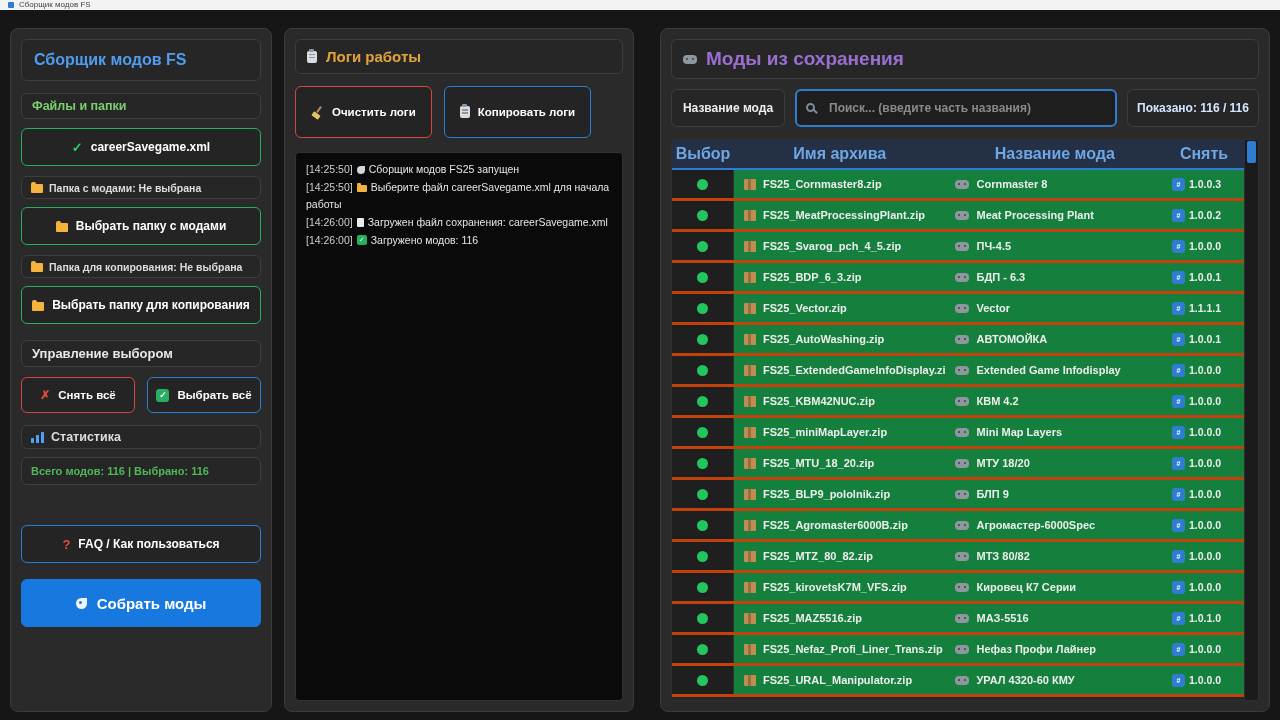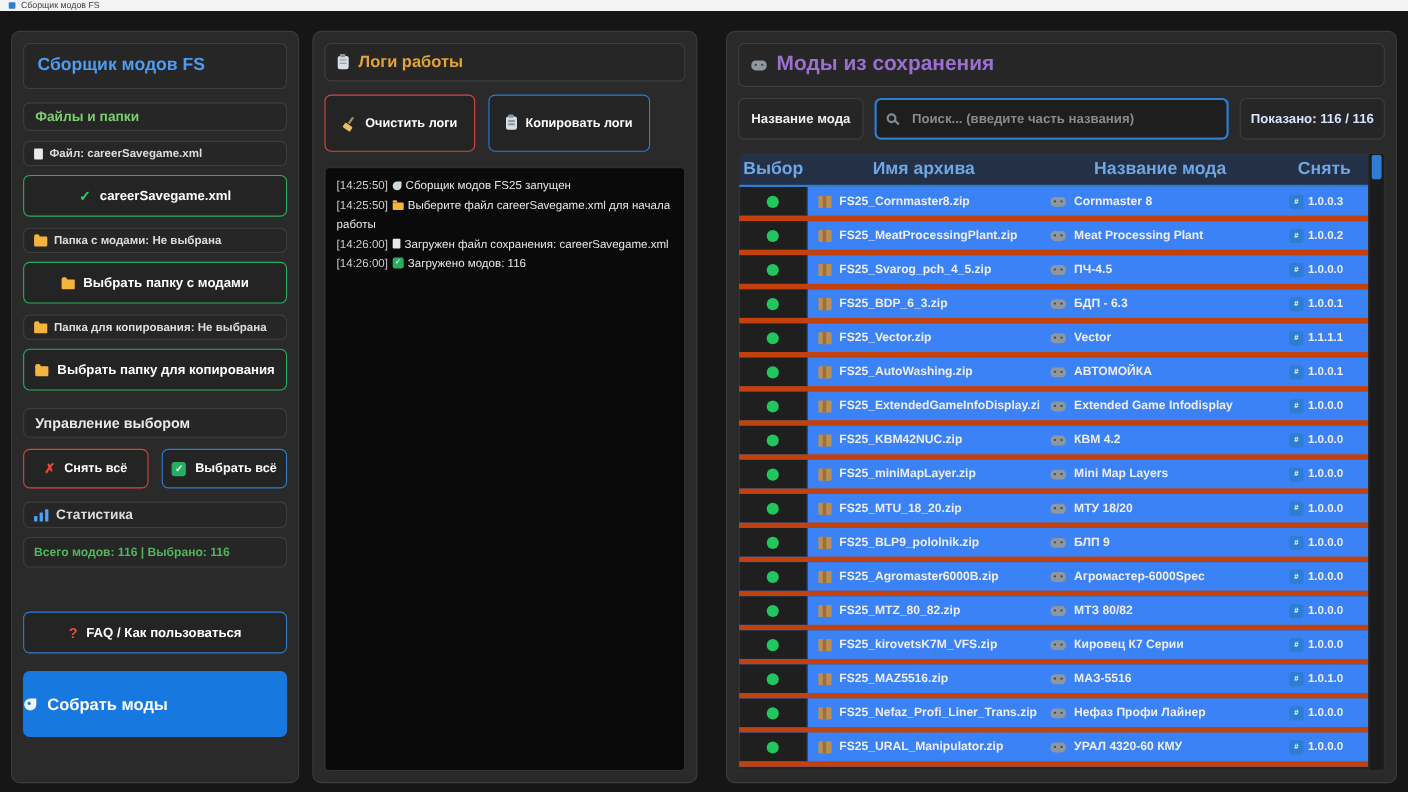--- a/index.html
+++ b/index.html
@@ -28,22 +28,22 @@
   .btn{display:flex;align-items:center;justify-content:center;gap:8px;background:#242424;border:1px solid #555;
        border-radius:6px;color:#fff;font-weight:700;font-size:12px;cursor:pointer;white-space:nowrap}
   .btn.green{border-color:#27ae60}
   .btn.blue{border-color:#2d7dd2}
   .btn.red{border-color:#d64541}
   .btn.tall{height:38px;margin-bottom:10px}
   .btn-row{display:flex;gap:12px;margin-bottom:12px}
   .btn-row .btn{flex:1;height:36px;font-size:11.5px}
   .stats-text{padding:7px 9px;font-size:11px;font-weight:700;color:#52b65a;margin-bottom:14px}
   .faq-btn{height:38px;margin-top:26px;margin-bottom:16px;font-size:12px}
-  .collect-btn{height:60px;background:#1779e0;border:1px solid #1779e0;border-radius:6px;color:#fff;
-       font-size:15px;font-weight:700;display:flex;align-items:center;gap:10px;cursor:pointer}
+  .collect-btn{height:48px;background:#1779e0;border:1px solid #1779e0;border-radius:6px;color:#fff;
+       font-size:15px;font-weight:700;display:flex;align-items:center;justify-content:center;gap:10px;cursor:pointer}
 
   
   .mid-title{display:flex;align-items:center;gap:9px;padding:8px 11px;font-size:15px;font-weight:700;color:#e2a33b;margin-bottom:12px}
   .log-btns{display:flex;gap:12px;margin-bottom:14px}
   .log-btns .btn{height:52px;padding:0 15px;font-size:11.5px}
   .log-area{flex:1;background:#0a0a0a;border:1px solid #333;border-radius:4px;padding:8px 10px;
        font-size:10.5px;color:#e6e6e6;line-height:1.55;overflow:hidden}
   .log-entry{margin-bottom:2px}
   .log-time{color:#cfcfcf}
 
@@ -56,21 +56,21 @@
        color:#bfbfbf;font-size:12px;padding:0 10px 0 32px;outline:none;
        font-family:"Liberation Sans","DejaVu Sans",sans-serif}
   .search-input::placeholder{color:#8a8a8a;font-weight:700}
   .shown-badge{width:132px;display:flex;align-items:center;justify-content:center;font-size:12px;font-weight:700;color:#d6e4ff;flex:none}
 
   .table-wrap{flex:1;position:relative;overflow:hidden;background:#262626;border:1px solid #2f2f2f;border-radius:3px}
   .thead{position:absolute;top:0;left:0;right:14px;height:30px;display:grid;
        grid-template-columns:62px 1.5fr 1.55fr 80px;background:#233046;border-bottom:2px solid #2d7dd2}
   .th{display:flex;align-items:center;justify-content:center;color:#6fa6e4;font-size:16px;font-weight:700}
   .rows{position:absolute;top:30px;left:0;right:14px;bottom:0;background:#262626}
-  .mod-row{display:grid;grid-template-columns:62px 1.5fr 1.55fr 80px;height:31px;border-bottom:5px solid #c2410c;background:#3b82f6}
+  .mod-row{display:grid;grid-template-columns:62px 1.5fr 1.55fr 80px;height:31px;border-bottom:3px solid #c2410c;background:#15803d}
   .cell{display:flex;align-items:center;overflow:hidden}
   .cell-select{justify-content:center;background:#1f1f1f;border-right:1px solid #313131;cursor:pointer}
   .dot{width:11px;height:11px;border-radius:50%;background:#22c55e}
   .cell-archive,.cell-name{gap:7px;padding-left:10px;color:#ededed;font-size:11px;font-weight:700;white-space:nowrap}
   .cell-version{gap:4px;padding-left:8px;color:#ededed;font-size:10.5px;font-weight:700}
   .vtrack{position:absolute;top:0;right:0;bottom:0;width:14px;background:#1b1b1b;border-left:1px solid #2e2e2e}
   .vthumb{position:absolute;top:1px;left:2px;right:2px;height:22px;background:#2d7dd2;border-radius:2px;cursor:pointer}
 
   
   .ic{display:inline-block;flex:none;position:relative}
@@ -122,24 +122,20 @@
 
 <div class="main">
 
   <div class="panel panel-left">
     <div class="box side-title">Сборщик модов FS</div>
 
     <div class="box sec-h">
       <span>Файлы и папки</span>
     </div>
 
-    <div class="box mini-label">
-      <span class="ic icon-file"></span>
-      <span>Файл: careerSavegame.xml</span>
-    </div>
     <button class="btn green tall">
       <span class="ic glyph-check"></span>
       <span>careerSavegame.xml</span>
     </button>
 
     <div class="box mini-label">
       <span class="ic icon-folder"></span>
       <span>Папка с модами: Не выбрана</span>
     </div>
     <button class="btn green tall">

